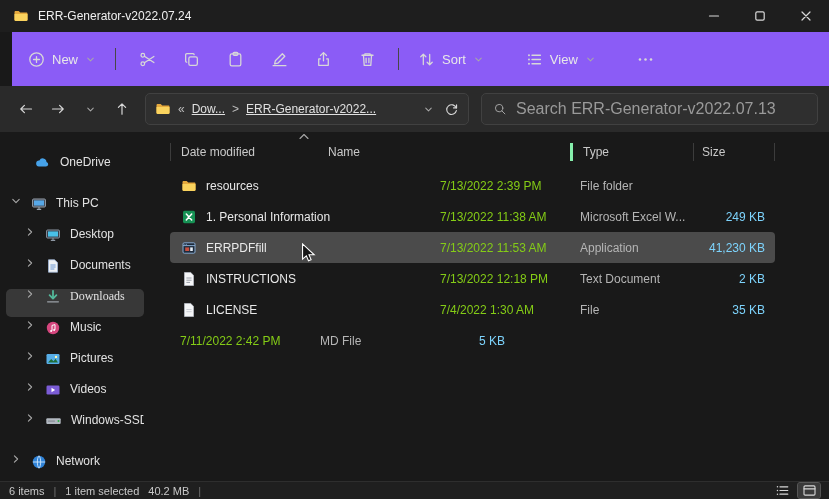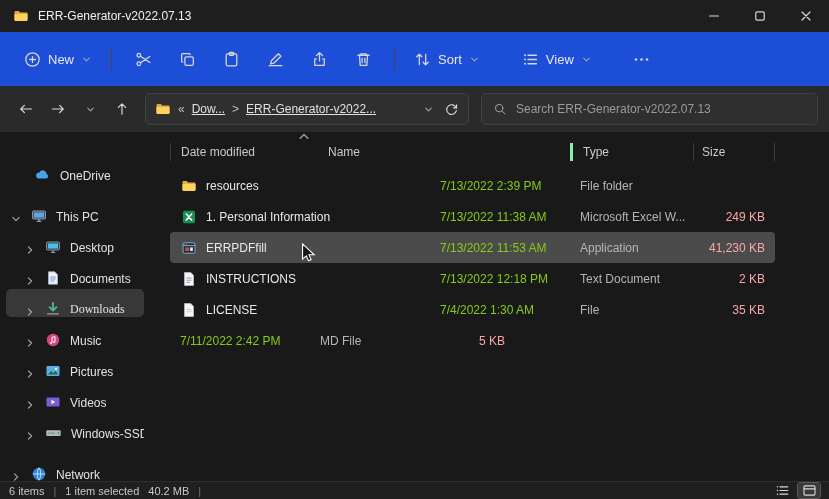--- a/index.html
+++ b/index.html
@@ -10,41 +10,41 @@
   svg.ic{stroke:#d8d8d8;fill:none;stroke-width:1.2;stroke-linecap:round;stroke-linejoin:round;}
   svg.ic.dim{stroke:#a8a8a8;stroke-width:1.1;}
 
   
   .titlebar{height:32px;background:#1e1e1e;display:flex;align-items:center;}
   .tb-left{display:flex;align-items:center;gap:9px;padding-left:13px;font-size:12px;color:#f0f0f0;}
   .win-controls{margin-left:auto;display:flex;height:100%;}
   .win-btn{width:46px;height:32px;display:flex;align-items:center;justify-content:center;background:none;border:none;}
 
   
-  .commandbar{height:54px;background:#1d4ed8;display:flex;align-items:center;padding-left:14px;}
+  .commandbar{height:54px;background:#8b5cf6;display:flex;align-items:center;padding-left:6px;margin-left:12px;}
   .cmd-btn{display:flex;align-items:center;gap:7px;height:36px;padding:0 10px;background:none;border:none;border-radius:4px;color:#e8e8e8;font-size:13px;}
   .icon-btn{width:44px;justify-content:center;padding:0;}
   .vsep{width:1px;height:22px;background:#474747;margin:0 9px;}
   .more-btn{margin-left:18px;}
 
   
   .addressrow{height:46px;background:#2a2a2a;display:flex;align-items:center;padding:0 11px;gap:2px;}
   .nav-btn{width:30px;height:30px;display:flex;align-items:center;justify-content:center;background:none;border:none;border-radius:4px;}
   .addressbar{display:flex;align-items:center;gap:7px;height:32px;background:#2f2f2f;border:1px solid #414141;border-radius:5px;padding:0 9px;width:324px;margin-left:6px;font-size:12px;color:#e0e0e0;}
   .crumb{white-space:nowrap;text-decoration:underline;}
   .crumb-sep{color:#bdbdbd;}
   .addr-right{margin-left:auto;display:flex;align-items:center;gap:10px;}
   .searchbox{display:flex;align-items:center;gap:9px;height:32px;background:#2f2f2f;border:1px solid #414141;border-radius:5px;padding:0 11px;flex:1;margin-left:10px;}
-  .searchbox input{background:transparent;border:none;outline:none;color:#cfcfcf;font-size:12px;width:100%;}
+  .searchbox input{background:transparent;border:none;outline:none;color:#cfcfcf;font-size:16px;width:100%;}
   .searchbox input::placeholder{color:#9a9a9a;}
 
   
   .content{display:flex;height:349px;background:#191919;}
   .sidebar{width:150px;padding-top:20px;flex-shrink:0;}
-  .side-item{display:flex;align-items:flex-end;gap:9px;height:28px;margin:3px 6px 0;border-radius:5px;font-size:12px;color:#e2e2e2;white-space:nowrap;overflow:hidden;}
+  .side-item{display:flex;align-items:flex-start;gap:9px;height:28px;margin:3px 6px 0;border-radius:5px;font-size:12px;color:#e2e2e2;white-space:nowrap;overflow:hidden;}
   .side-item .chev{width:12px;display:flex;justify-content:center;flex-shrink:0;}
   .side-item.root{padding-left:4px;}
   .side-item.child{padding-left:18px;}
   .side-item.noexp{padding-left:28px;}
   .side-item.selected{background:#383838;font-family:Liberation Serif, serif;}
   .gap-top{margin-top:13px;}
 
   .main{flex:1;padding:8px 0 0 20px;}
   .cols{display:flex;height:24px;align-items:center;color:#c9c9c9;font-size:12px;position:relative;width:605px;}
   .col{height:18px;display:flex;align-items:center;}
@@ -53,40 +53,40 @@
   .c-type-h{width:123px;padding-left:10px;border-left:3px solid #86efac;}
   .c-size-h{width:82px;padding-left:8px;border-left:1px solid #3c3c3c;border-right:1px solid #3c3c3c;}
   .sort-caret{position:absolute;top:-7px;left:128px;}
   .rows{margin-top:6px;}
   .row{display:flex;align-items:center;height:31px;width:605px;border-radius:4px;font-size:12px;}
   .row.selected{background:#4b4b4b;}
   .cell{white-space:nowrap;overflow:hidden;}
   .cell.name{width:260px;display:flex;align-items:center;gap:9px;padding-left:11px;color:#e8e8e8;}
   .cell.date{width:140px;padding-left:10px;color:#84cc16;}
   .cell.type{width:123px;padding-left:10px;color:#b5b5b5;}
-  .cell.size{width:82px;padding-right:10px;text-align:right;color:#fca5a5;display:block;}
+  .cell.size{width:82px;padding-right:10px;text-align:right;color:#7dd3fc;display:block;}
 
   
   .statusbar{height:18px;background:#1f1f1f;border-top:1px solid #2e2e2e;display:flex;align-items:center;padding:0 9px;font-size:11px;color:#c8c8c8;gap:9px;}
   .toggles{margin-left:auto;display:flex;gap:5px;}
   .toggle-btn{width:22px;height:15px;display:flex;align-items:center;justify-content:center;background:none;border:none;border-radius:2px;}
   .toggle-btn.active{background:#3a3a3a;outline:1px solid #575757;}
 
   .cursor{position:absolute;left:301px;top:243px;pointer-events:none;}
 </style>
 </head>
 <body>
 
 <div class="titlebar">
   <div class="tb-left">
     <svg width="16" height="16" viewBox="0 0 16 16">
         <path d="M1.5 4.2c0-.7.5-1.2 1.2-1.2h3l1.5 1.6h6.1c.7 0 1.2.5 1.2 1.2v6c0 .7-.5 1.2-1.2 1.2H2.7c-.7 0-1.2-.5-1.2-1.2z" fill="#e5a93d"></path>
         <path d="M1.5 6h13v5.8c0 .7-.5 1.2-1.2 1.2H2.7c-.7 0-1.2-.5-1.2-1.2z" fill="#fad35e"></path>
       </svg>
-    <span>ERR-Generator-v2022.07.13</span>
+    <span>ERR-Generator-v2022.07.24</span>
   </div>
   <div class="win-controls">
     <button class="win-btn">
         <svg class="ic" width="12" height="12" viewBox="0 0 12 12">
           <path d="M1.5 6h9"></path>
         </svg>
       </button>
     <button class="win-btn">
         <svg class="ic" width="12" height="12" viewBox="0 0 12 12">
           <rect x="1.8" y="1.8" width="8.4" height="8.4" rx="1.4"></rect>

